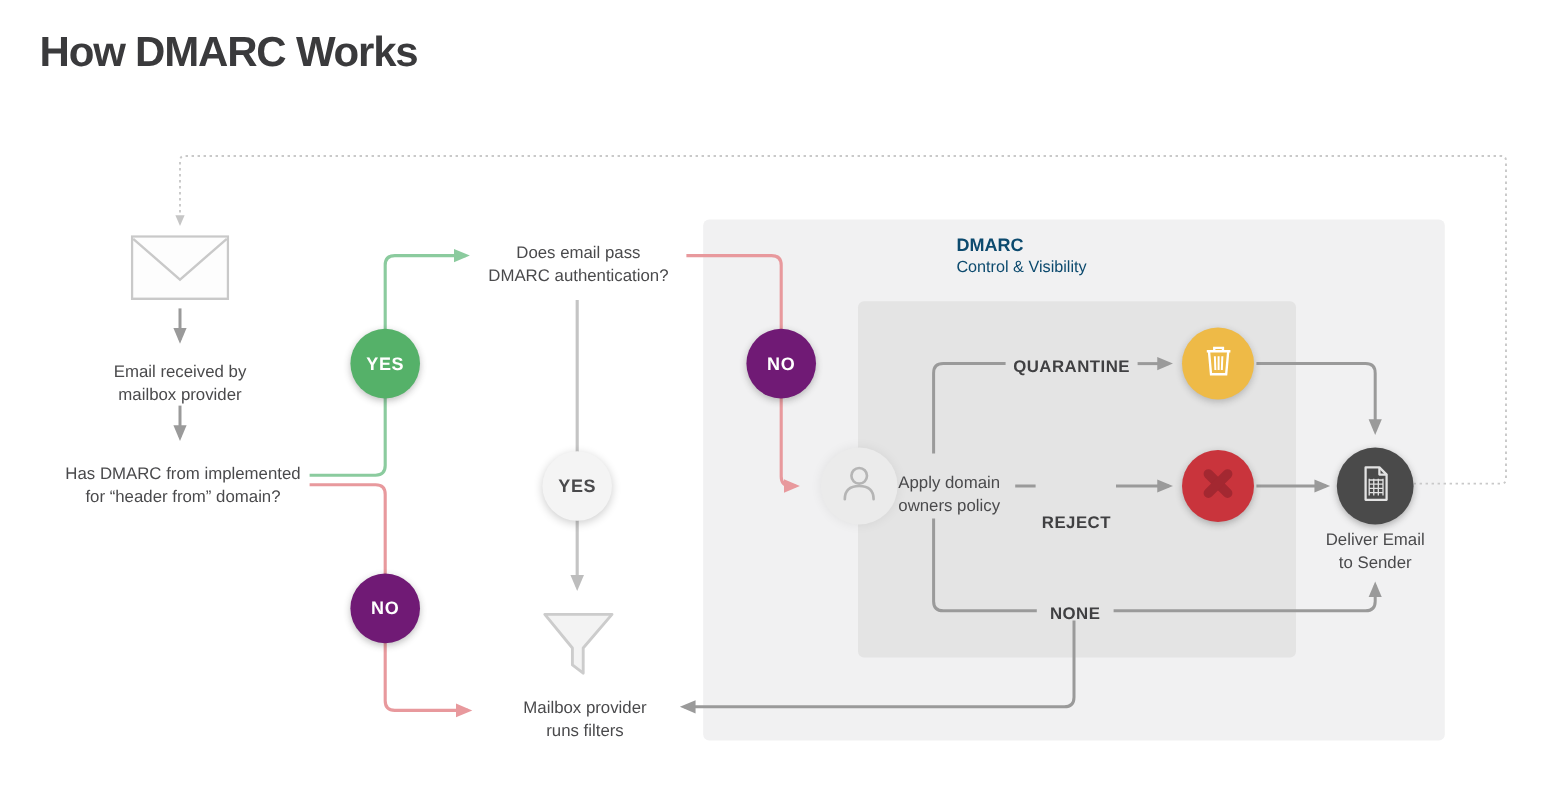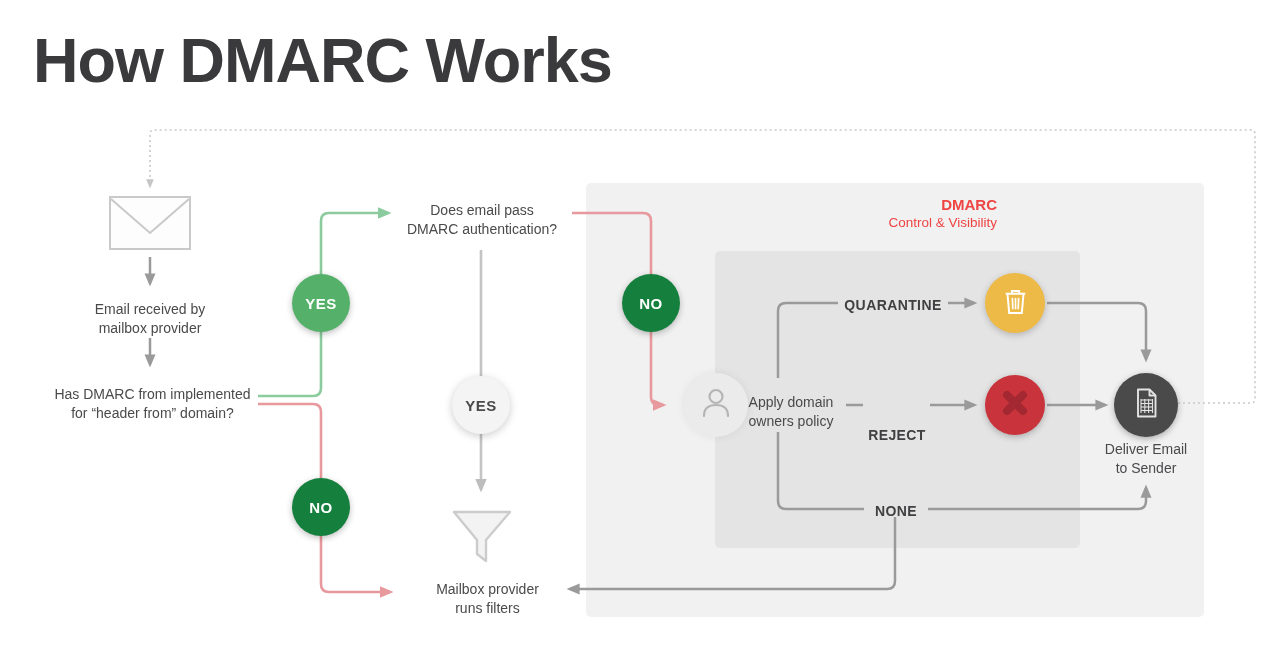--- a/index.html
+++ b/index.html
@@ -2,43 +2,43 @@
 <html><head>
 <meta charset="utf-8">
 <style>
   * { margin:0; padding:0; box-sizing:border-box; }
   html,body { background:#ffffff; }
   body { font-family:"Liberation Sans","DejaVu Sans",sans-serif; }
   .stage { position:relative; width:1286px; height:657px; background:#ffffff; overflow:hidden; }
 
   .page-title {
     position:absolute; left:33px; top:24px;
-    font-size:63px; font-weight:bold; letter-spacing:-1px; color:#3a3a3c;
+    font-size:35px; font-weight:bold; letter-spacing:-1px; color:#3a3a3c;
   }
 
   svg.overlay { position:absolute; left:0; top:0; width:1286px; height:657px; pointer-events:none; }
 
   .panel { position:absolute; border-radius:5px; }
   .panel.outer { left:586px; top:183px; width:618px; height:434px; background:#f1f1f2; }
   .panel.inner { left:715px; top:251px; width:365px; height:297px; background:#e4e4e4; }
 
-  .box-head { position:absolute; left:797px; top:196px; width:200px; text-align:right; color:#ef4444; }
+  .box-head { position:absolute; left:797px; top:196px; width:200px; text-align:left; color:#0c4a6e; }
   .box-head .t1 { display:block; font-size:15px; font-weight:bold; }
   .box-head .t2 { display:block; font-size:13.5px; margin-top:2px; }
 
   .label { position:absolute; text-align:center; font-size:14px; line-height:1.38; color:#4a4a4c; }
   .label span { display:block; }
 
   .policy-label { position:absolute; text-align:center; font-size:14px; font-weight:bold;
     letter-spacing:.4px; color:#404042; }
 
   .circle { position:absolute; border-radius:50%; display:flex; align-items:center; justify-content:center; }
   .circle .ctext { font-size:15px; font-weight:bold; letter-spacing:.5px; }
   .c-green { background:#55b169; box-shadow:0 2px 6px rgba(40,40,40,.30); color:#fff; }
-  .c-red   { background:#15803d; box-shadow:0 2px 6px rgba(40,40,40,.30); color:#fff; }
+  .c-red   { background:#701a75; box-shadow:0 2px 6px rgba(40,40,40,.30); color:#fff; }
   .c-gray  { background:#f4f4f4; box-shadow:0 2px 8px rgba(0,0,0,.20); color:#4a4a4c; }
   .c-yellow{ background:#eeba47; box-shadow:0 2px 6px rgba(40,40,40,.25); }
   .c-dark  { background:#4a4a4a; box-shadow:0 2px 6px rgba(40,40,40,.35); }
   .c-person{ background:#ebebeb; box-shadow:0 0 10px rgba(0,0,0,.07); }
 
   .icon-wrap { position:absolute; }
 </style>
 </head>
 <body>
 

